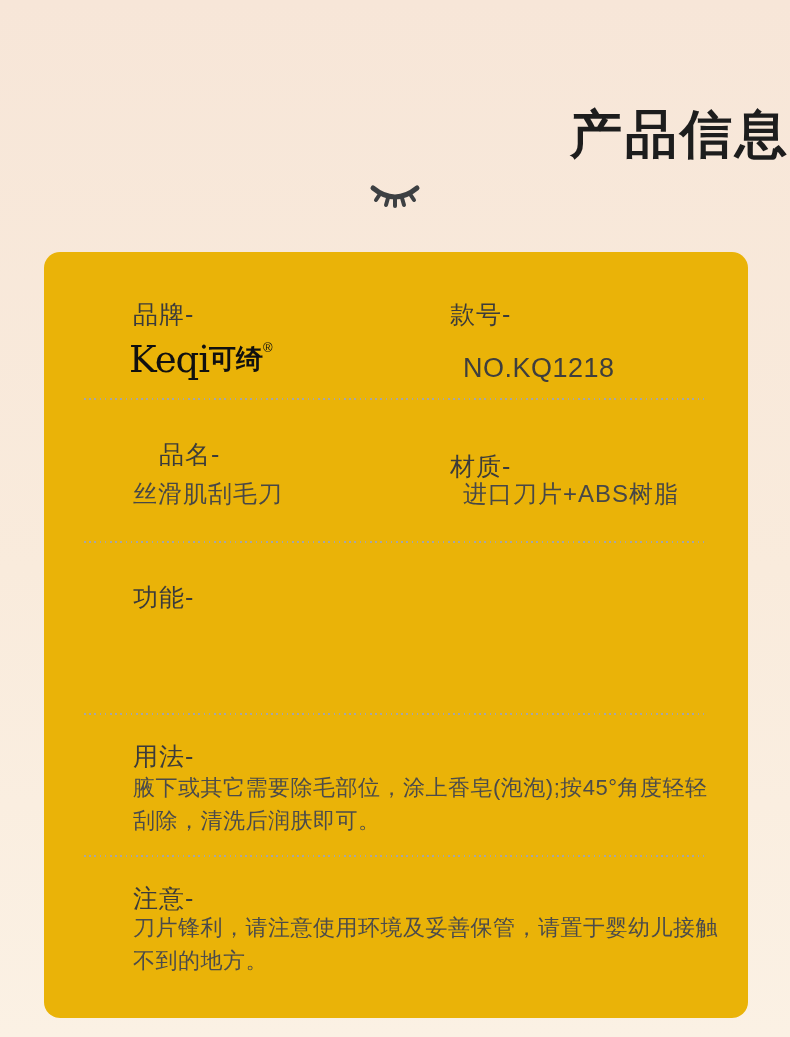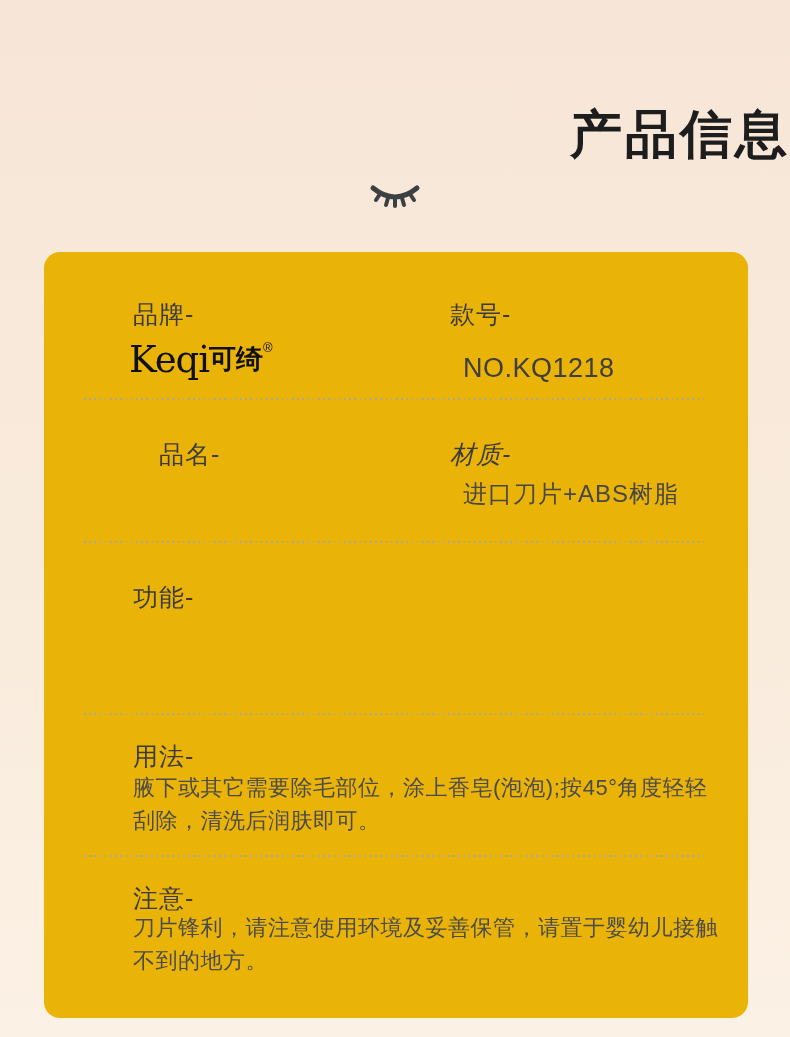--- a/index.html
+++ b/index.html
@@ -91,21 +91,21 @@
   .logo-reg {
     font-size: 13px;
     vertical-align: 20px;
   }
   .value-model   { left: 419px; top: 101px; font-size: 27px; color: #3e3e3e; letter-spacing: 0.5px; }
 
   .divider-1 { top: 146px; }
 
   
   .label-name     { left: 89px;  top: 186px; margin-left: 26px; }
-  .label-material { left: 406px; top: 186px; font-style: italic; }
+  .label-material { left: 406px; top: 198px; }
   .value-name     { left: 89px;  top: 226px; }
   .value-material { left: 419px; top: 226px; }
 
   .divider-2 { top: 289px; }
 
   
   .label-function { left: 89px; top: 329px; }
   .text-function  { left: 89px; top: 369px; }
 
   .divider-3 { top: 461px; }
@@ -143,20 +143,21 @@
 
   <div class="brand-logo">
     <span class="logo-latin">Keqi</span><span class="logo-cn">可绮</span><span class="logo-reg">®</span>
   </div>
   <div class="value value-model">NO.KQ1218</div>
 
   <div class="divider divider-1"></div>
 
   <div class="label label-name">品名-</div>
   <div class="label label-material">材质-</div>
+  <div class="value value-name">丝滑肌刮毛刀</div>
   <div class="value value-material">进口刀片+ABS树脂</div>
 
   <div class="divider divider-2"></div>
 
   <div class="label label-function">功能-</div>
 
   <div class="divider divider-3"></div>
 
   <div class="label label-usage">用法-</div>
   <div class="para text-usage">腋下或其它需要除毛部位，涂上香皂(泡泡);按45°角度轻轻

